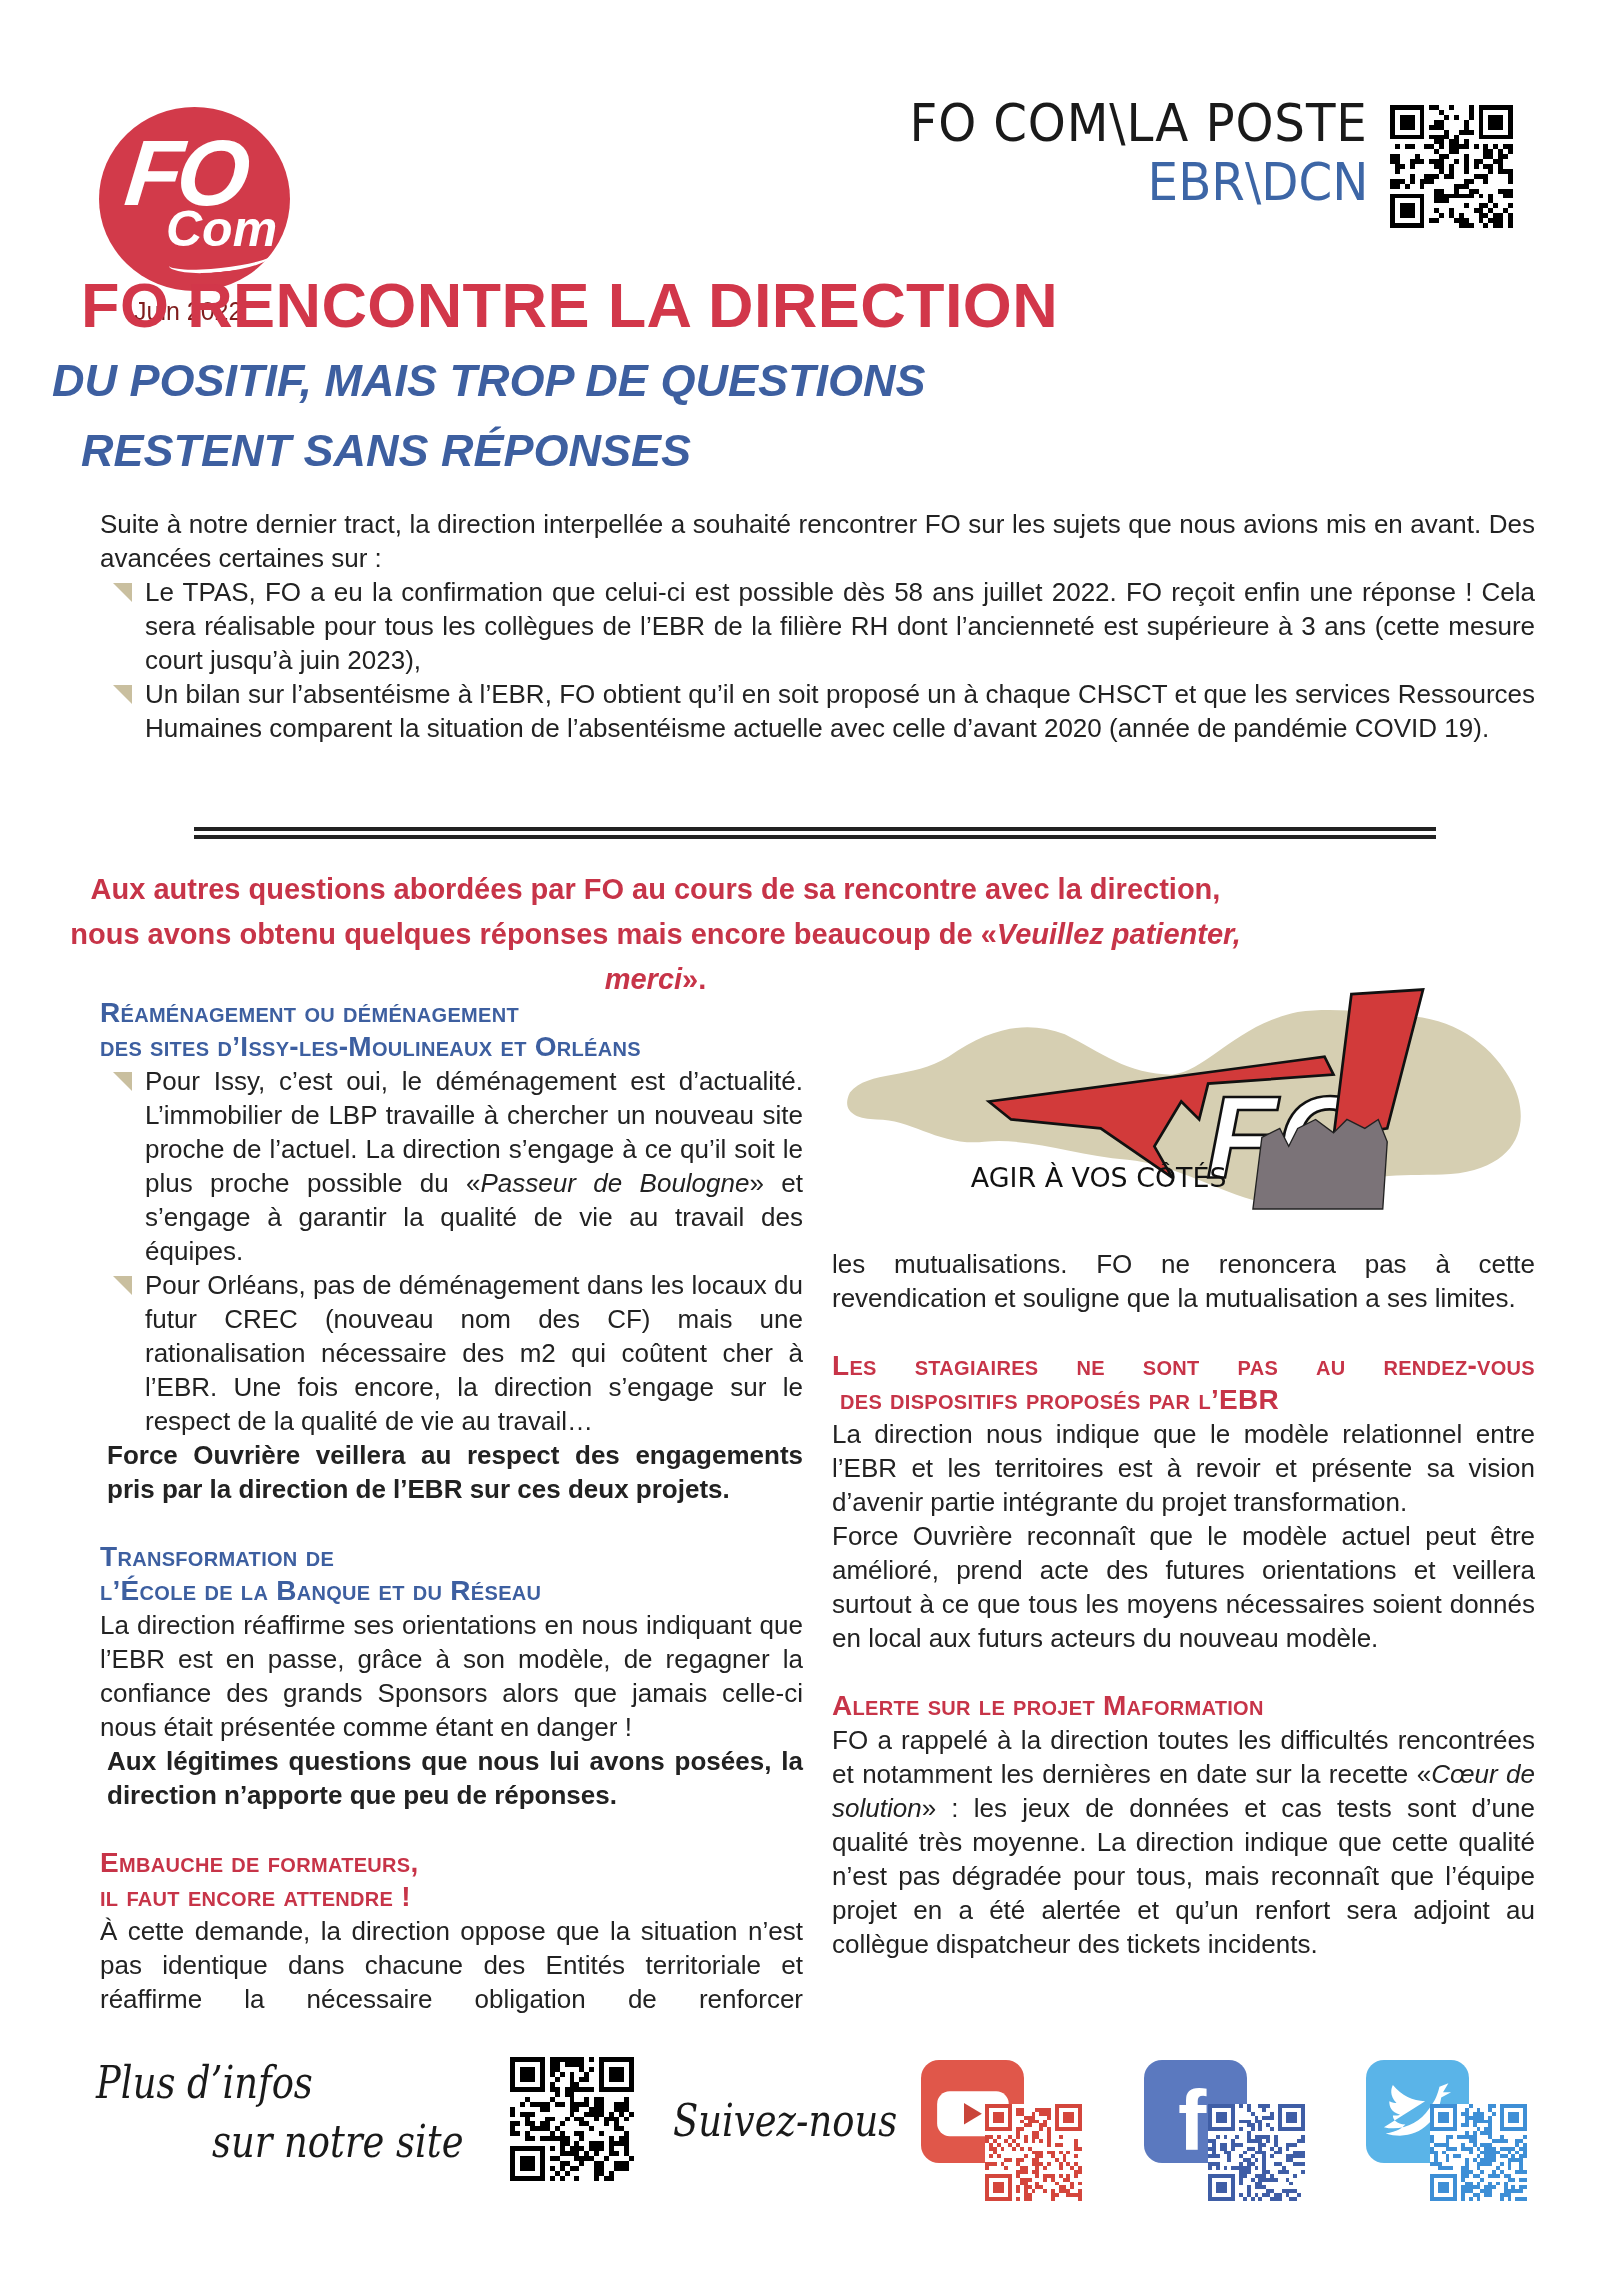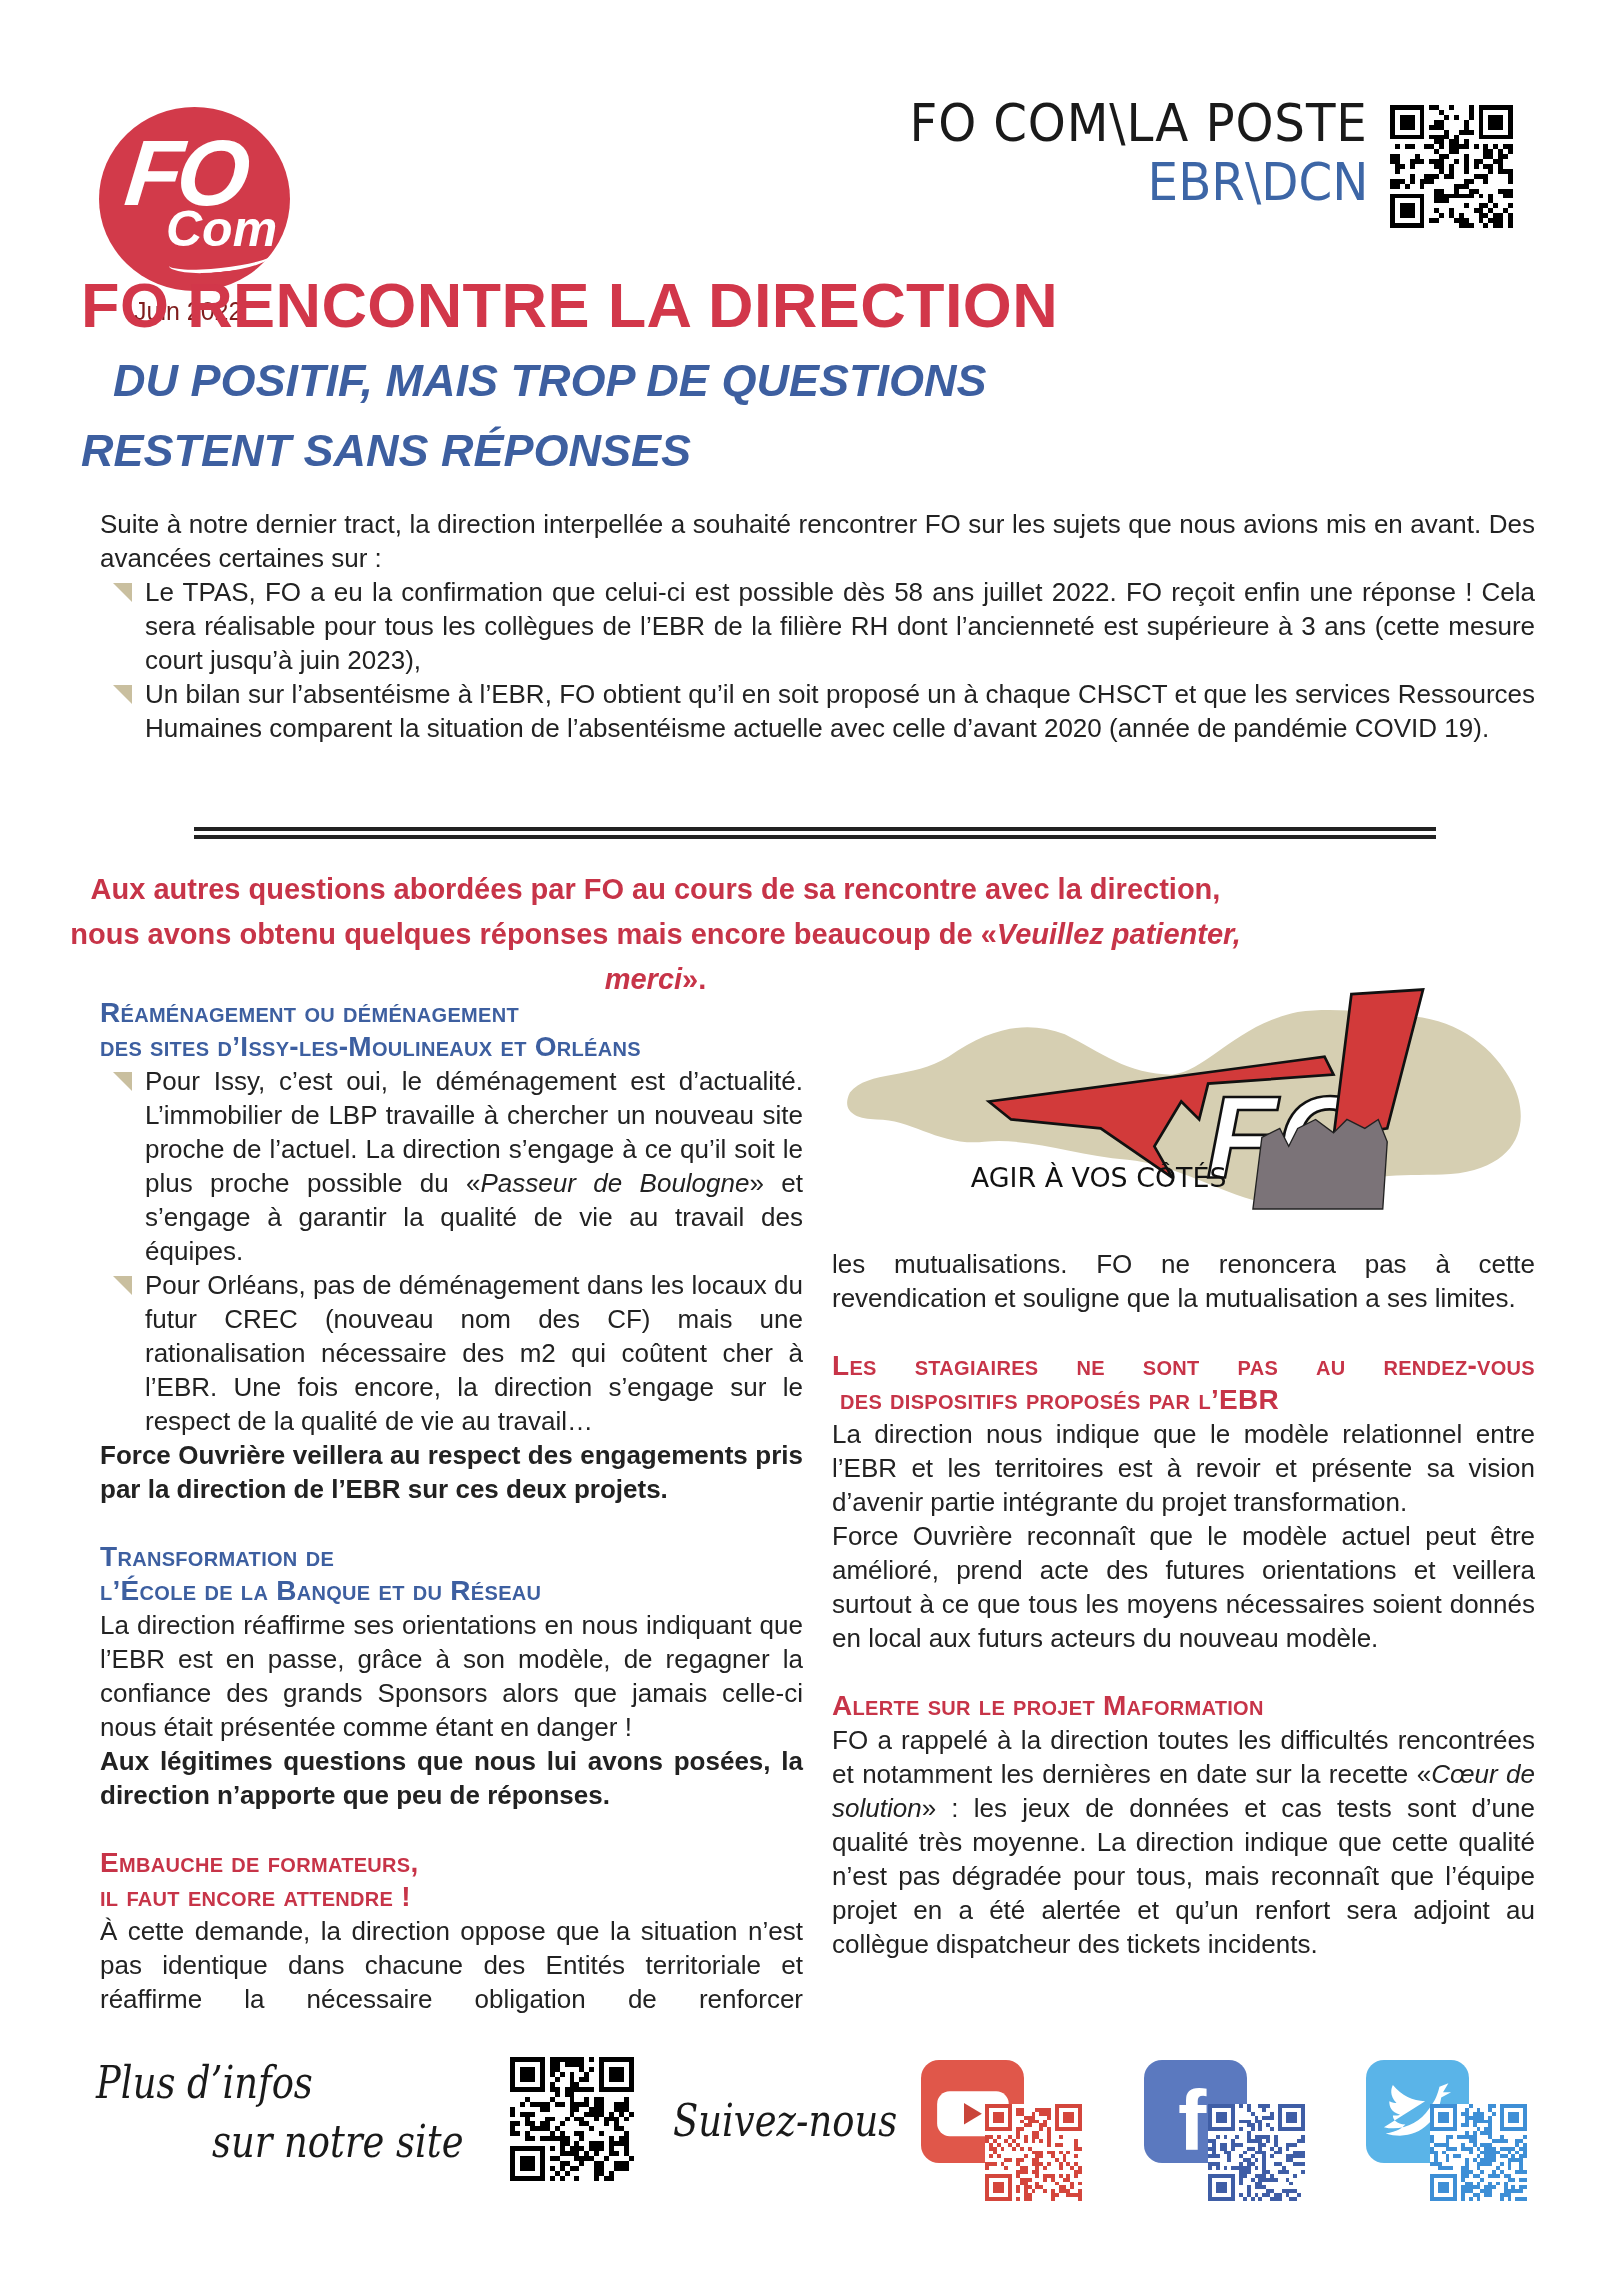--- a/index.html
+++ b/index.html
@@ -16,21 +16,21 @@
   .date { left: 134px; top: 297px; font-size: 25px; color: #7f1d1d; }
 
   
   .org-line1 { right: 253px; top: 93px; font-size: 52px; font-weight: 300; letter-spacing: 0.9px; color: #1a1a1a; font-family: "DejaVu Sans", sans-serif; font-weight: normal; transform: scaleX(0.93); transform-origin: right; }
   .org-line2 { right: 253px; top: 152px; font-size: 52px; color: #3d66a6; font-family: "DejaVu Sans", sans-serif; transform: scaleX(0.93); transform-origin: right; }
   .qr-top { left: 1390px; top: 105px; width: 123px; height: 123px; }
 
   
   .title { left: 0; width: 1621px; }
   .title-main { top: 269px; font-size: 63px; font-weight: bold; color: #d2374a; letter-spacing: 0.4px; padding-left: 81px; }
-  .title-sub1 { top: 355px; font-size: 45px; font-weight: bold; font-style: italic; color: #3d5fa0; padding-left: 113px; }
+  .title-sub1 { top: 355px; font-size: 45px; font-weight: bold; font-style: italic; color: #3d5fa0; padding-left: 52px; }
   .title-sub2 { top: 425px; font-size: 45px; font-weight: bold; font-style: italic; color: #3d5fa0; padding-left: 81px; }
 
   
   .txt { font-size: 26px; line-height: 34px; color: #222; text-align: justify; }
   .intro { left: 100px; top: 507px; width: 1435px; }
   .bullets { list-style: none; }
   .bullets li { position: relative; padding-left: 45px; }
   .bullets li .tri { position: absolute; left: 13.4px; top: 8px; width: 0; height: 0; border-top: 19.7px solid #c9bf9f; border-left: 19.7px solid transparent; }
   .intro .bullets li { padding-left: 45px; }
 
@@ -41,21 +41,21 @@
   .callout { left: 0; width: 1284px; text-align: center; color: #c73448; font-size: 29px; font-weight: bold; line-height: 45px; top: 867px; padding-left: 27px; }
   .callout em { font-style: italic; }
 
   
   .col-left { left: 100px; top: 996px; width: 703px; }
   .col-right { left: 832px; top: 1247px; width: 703px; }
   .h-blue, .h-red { font-size: 28px; font-weight: bold; line-height: 34px; font-variant: small-caps; letter-spacing: 0.3px; }
   .h-blue { color: #3d5fa0; }
   .h-red { color: #c73448; }
   .h-just { text-align: justify; text-align-last: justify; }
-  .bold { font-weight: bold; }
+  .bold { font-weight: bold; margin-left: 7px; }
   .gap { height: 34px; }
   .col-left .bullets li { padding-left: 45px; }
 
   
   .illus { left: 832px; top: 985px; width: 703px; height: 242px; }
 
   
   .foot-plus { left: 96px; top: 2056px; font-family: "DejaVu Serif", "Liberation Serif", serif; font-style: italic; font-size: 45px; color: #1a1a1a; transform: scaleX(0.82); transform-origin: left; }
   .foot-site { left: 212px; top: 2115px; font-family: "DejaVu Serif", "Liberation Serif", serif; font-style: italic; font-size: 45px; color: #1a1a1a; transform: scaleX(0.82); transform-origin: left; }
   .qr-site { left: 510px; top: 2057px; width: 124px; height: 124px; }

